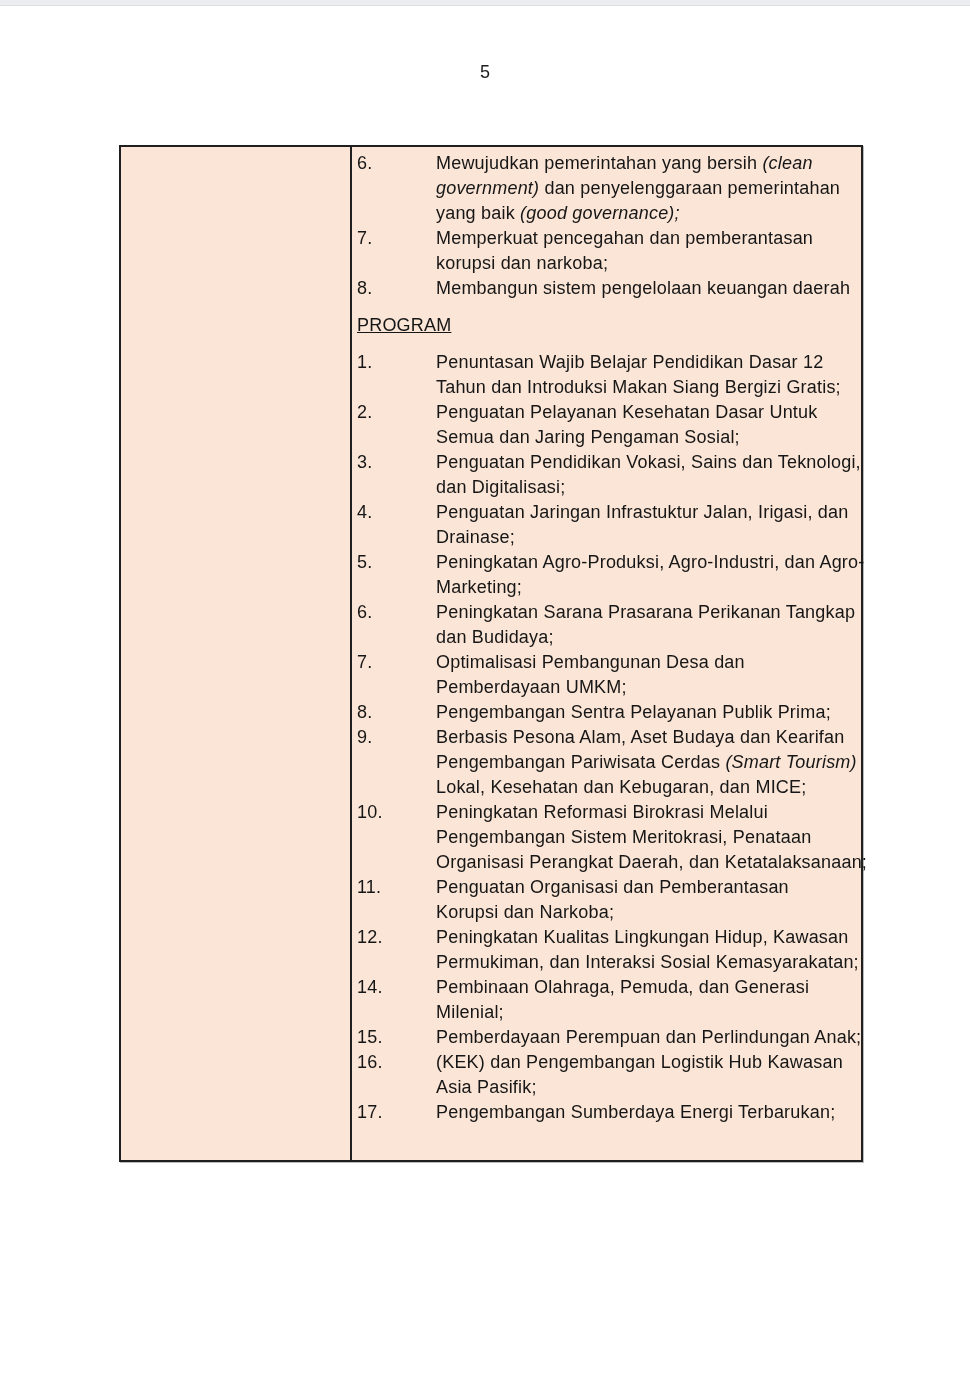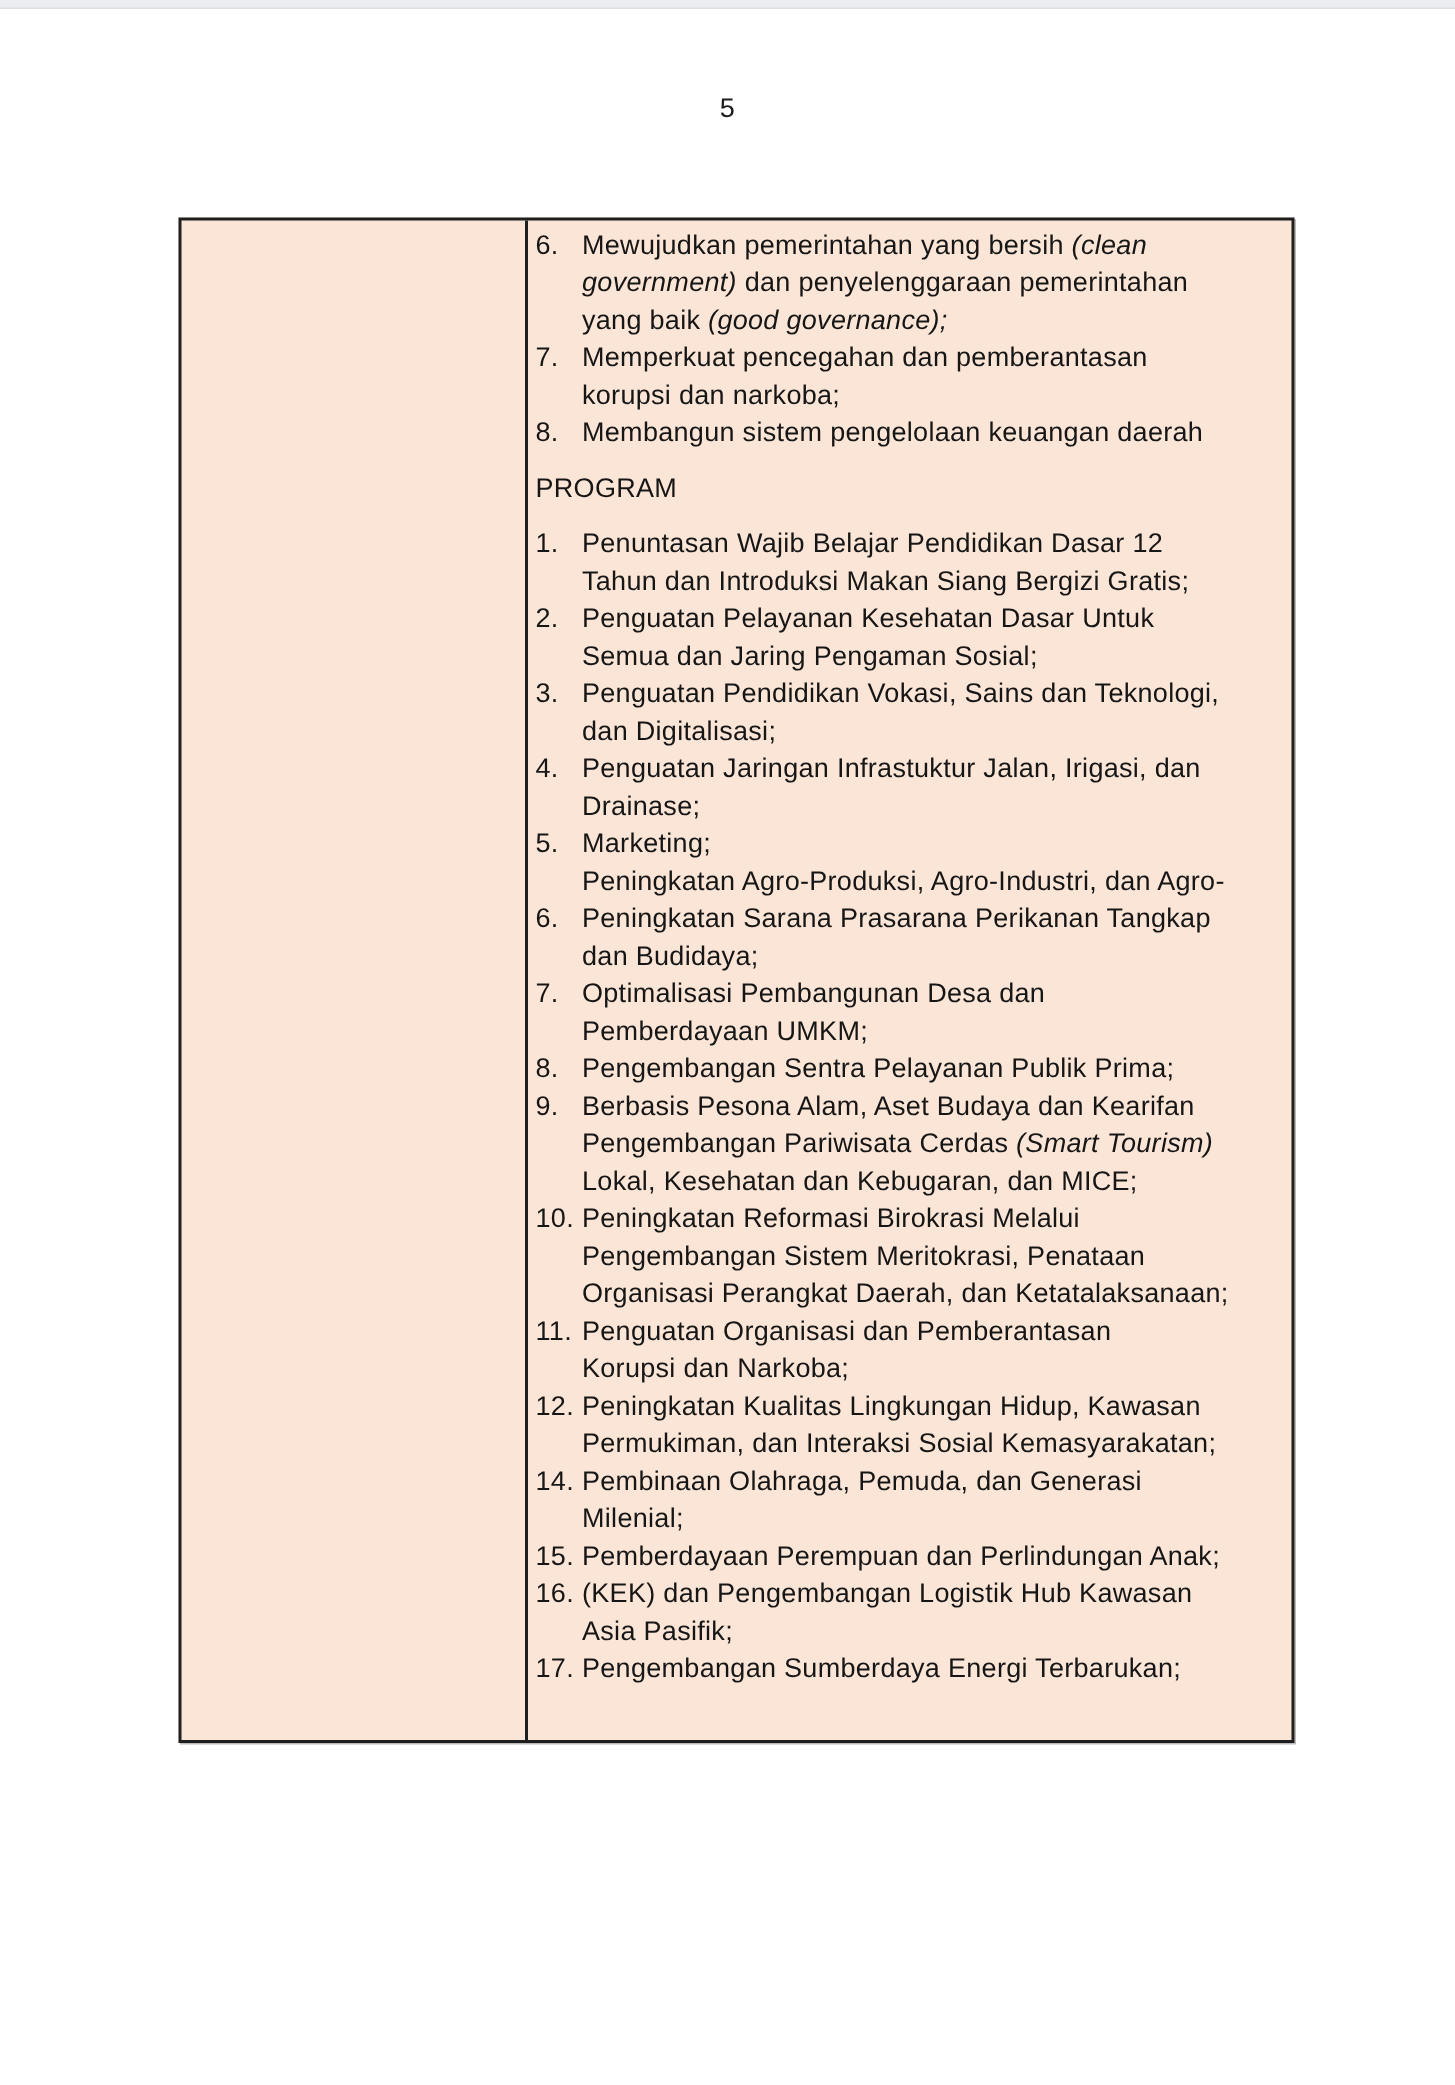--- a/index.html
+++ b/index.html
@@ -57,24 +57,25 @@
     line-height: 25px;
     letter-spacing: 0.2px;
     color: #161616;
   }
   .li-row { display: flex; }
   .li-num {
     width: 31px;
     flex-shrink: 0;
   }
   .li-body { flex: 1; min-width: 0; }
-  .li-line { white-space: nowrap; }
+  .li-line { white-space: nowrap; margin-left: 48px; }
   .section-heading {
     margin: 12px 0 12px 0;
     white-space: nowrap;
+    text-decoration: underline;
   }
 </style>
 </head>
 <body>
 
 <div class="viewer-top-edge"></div>
 
 <div class="page-number">5</div>
 
 <div class="doc-table">
@@ -129,22 +130,22 @@
         <div class="li-row">
           <span class="li-num">4.</span>
           <span class="li-body">
             <div class="li-line"><span>Penguatan Jaringan Infrastuktur Jalan, Irigasi, dan</span></div>
             <div class="li-line"><span>Drainase;</span></div>
           </span>
         </div>
         <div class="li-row">
           <span class="li-num">5.</span>
           <span class="li-body">
+            <div class="li-line"><span>Peningkatan Agro-Produksi, Agro-Industri, dan Agro-</span></div>
             <div class="li-line"><span>Marketing;</span></div>
-            <div class="li-line"><span>Peningkatan Agro-Produksi, Agro-Industri, dan Agro-</span></div>
           </span>
         </div>
         <div class="li-row">
           <span class="li-num">6.</span>
           <span class="li-body">
             <div class="li-line"><span>Peningkatan Sarana Prasarana Perikanan Tangkap</span></div>
             <div class="li-line"><span>dan Budidaya;</span></div>
           </span>
         </div>
         <div class="li-row">

